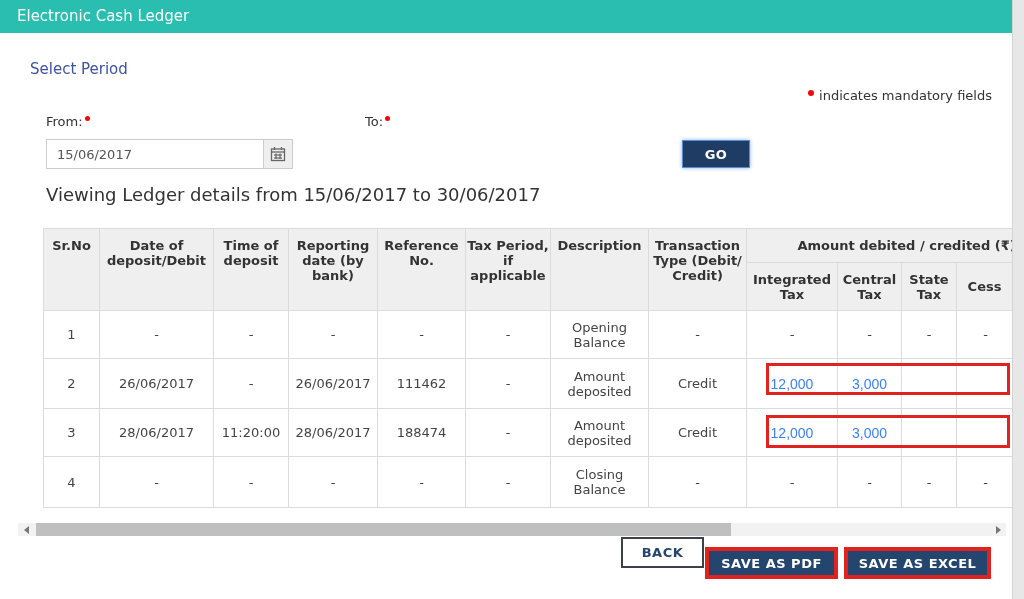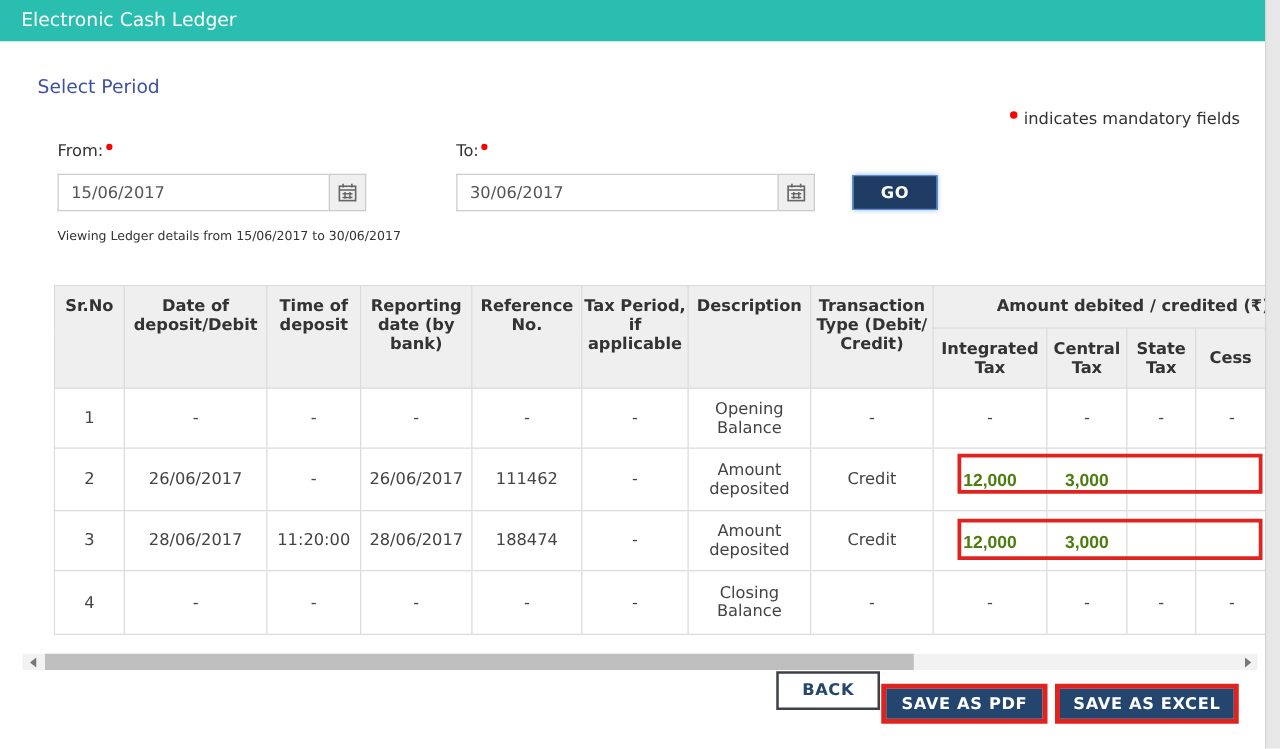--- a/index.html
+++ b/index.html
@@ -23,38 +23,38 @@
   .lbl-from { left:46px; } .lbl-to { left:365px;text-align:right; }
 
   .date-group { position:absolute; top:139px; height:30px; display:flex; }
   .dg-from { left:46px; } .dg-to { left:365px; }
   .date-input { width:217px; height:30px; border:1px solid #CCCCCC; border-right:none; font-size:13px; color:#555; padding-left:10px; font-family:"DejaVu Sans",sans-serif; background:#fff; outline:none; }
   .dg-to .date-input { width:257px; }
   .cal-btn { width:30px; height:30px; background:#EFEFEF; border:1px solid #CCCCCC; display:flex; align-items:center; justify-content:center; cursor:pointer; }
 
   .go-btn { position:absolute; left:682px; top:140px; width:68px; height:28px; background:#1F3C64; color:#fff; font-size:13px; font-weight:bold; border:1px solid #5B8BD0; box-shadow:0 0 4px #8FB4E8; letter-spacing:0.5px; cursor:pointer; font-family:"DejaVu Sans",sans-serif; }
 
-  .viewing { position:absolute; left:46px; top:184px; font-size:10px; color:#333; }
+  .viewing { position:absolute; left:46px; top:184px; font-size:18px; color:#333; }
 
   
   .tbl-viewport { position:absolute; left:43px; top:228px; width:969px; height:280px; overflow:hidden; }
   table { border-collapse:collapse; table-layout:fixed; width:1023px; }
   th, td { border:1px solid #DBDBDB; font-size:13px; }
   thead th { background:#EFEFEF; color:#333; font-weight:bold; text-align:center; }
   thead tr.group-row { height:34px; }
   thead tr.sub-row { height:48px; }
   thead th.span2 { vertical-align:top; padding-top:9px; }
   th.group-th { white-space:nowrap; overflow:hidden; }
   th.sub { vertical-align:middle; }
   th.cess-th { padding-right:54px; }
   tbody td { text-align:center; color:#444; background:#fff; vertical-align:middle; padding:2px; }
   tbody td.cess-td { padding-right:54px; }
   tbody tr:nth-child(1){ height:48px; } tbody tr:nth-child(2){ height:50px; }
   tbody tr:nth-child(3){ height:48px; } tbody tr:nth-child(4){ height:51px; }
-  td.amt-bold { font-family:"Liberation Sans",sans-serif; font-weight:bold; font-size:14px; color:#4d7c0f; }
+  td.amt-bold { font-family:"Liberation Sans",sans-serif; font-weight:normal; font-size:14px; color:#3b82f6; }
 
   .hl-box { position:absolute; border:3px solid #E0231E; left:723px; width:244px; pointer-events:none; }
   .hl-1 { top:135px; height:32px; }
   .hl-2 { top:187px; height:33px; }
 
   
   .hscroll { position:absolute; left:18px; top:523px; width:988px; height:13px; background:#F2F2F2; }
   .hs-arrow { position:absolute; top:0; width:16px; height:13px; display:flex; align-items:center; justify-content:center; cursor:pointer; }
   .hs-left { left:0; } .hs-right { right:0; }
   .tri-l { width:0; height:0; border-top:4px solid transparent; border-bottom:4px solid transparent; border-right:5px solid #777; }
@@ -101,35 +101,20 @@
         <line x1="4.5" y1="1" x2="4.5" y2="4" stroke="#666" stroke-width="1.3"></line>
         <line x1="11.5" y1="1" x2="11.5" y2="4" stroke="#666" stroke-width="1.3"></line>
         <line x1="4" y1="9" x2="12" y2="9" stroke="#666" stroke-width="1.2"></line>
         <line x1="4" y1="12" x2="12" y2="12" stroke="#666" stroke-width="1.2"></line>
         <line x1="6" y1="7.5" x2="6" y2="13" stroke="#666" stroke-width="1.2"></line>
         <line x1="10" y1="7.5" x2="10" y2="13" stroke="#666" stroke-width="1.2"></line>
       </svg>
     </button>
   </div>
 
-  <div class="date-group dg-to">
-    <input class="date-input" value="30/06/2017" style="">
-    <button class="cal-btn">
-      <svg width="16" height="16" viewBox="0 0 16 16">
-        <rect x="1.5" y="3" width="13" height="11.5" fill="none" stroke="#666" stroke-width="1.3"></rect>
-        <line x1="1.5" y1="6" x2="14.5" y2="6" stroke="#666" stroke-width="1.3"></line>
-        <line x1="4.5" y1="1" x2="4.5" y2="4" stroke="#666" stroke-width="1.3"></line>
-        <line x1="11.5" y1="1" x2="11.5" y2="4" stroke="#666" stroke-width="1.3"></line>
-        <line x1="4" y1="9" x2="12" y2="9" stroke="#666" stroke-width="1.2"></line>
-        <line x1="4" y1="12" x2="12" y2="12" stroke="#666" stroke-width="1.2"></line>
-        <line x1="6" y1="7.5" x2="6" y2="13" stroke="#666" stroke-width="1.2"></line>
-        <line x1="10" y1="7.5" x2="10" y2="13" stroke="#666" stroke-width="1.2"></line>
-      </svg>
-    </button>
-  </div>
 
   <button class="go-btn">GO</button>
 
   <div class="viewing">Viewing Ledger details from 15/06/2017 to 30/06/2017</div>
 
   <div class="tbl-viewport">
     <table>
       <colgroup>
         <col style="width:56px">
           <col style="width:114px">

